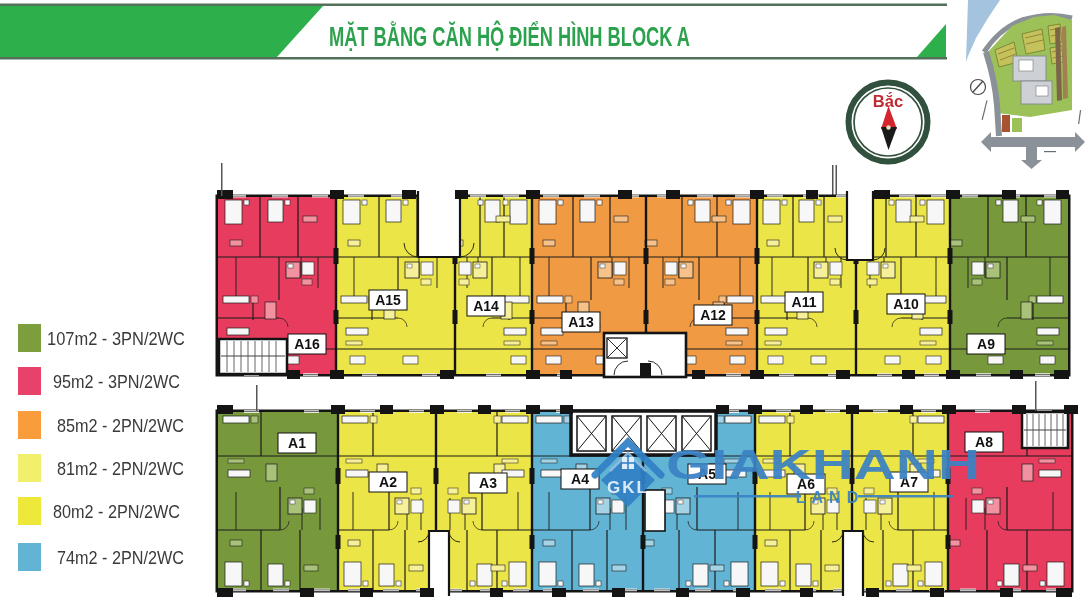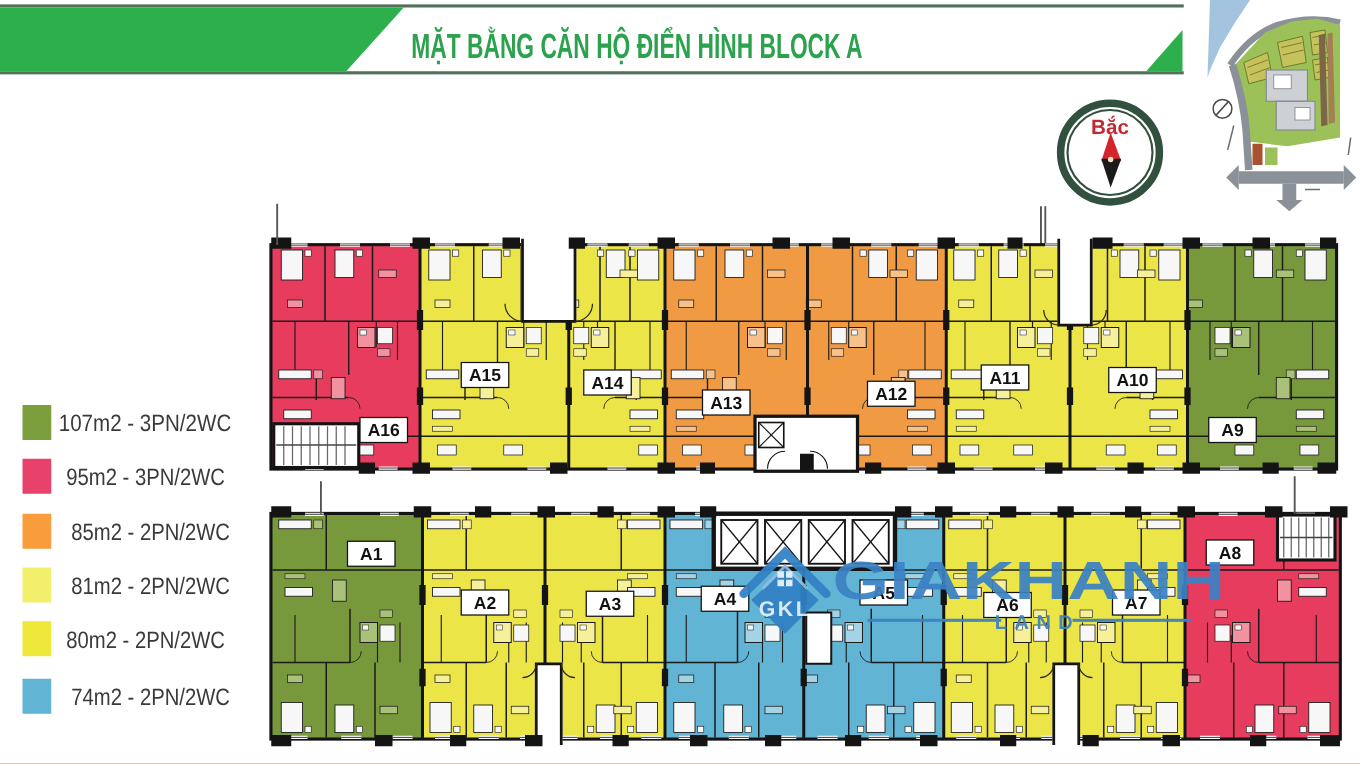--- a/index.html
+++ b/index.html
@@ -1,16 +1,16 @@
 <!DOCTYPE html>
 <html><head>
 <meta charset="utf-8">
 <style>
   html,body{margin:0;padding:0;background:#ffffff;}
-  #page{position:relative;width:1088px;height:611px;background:#c2410c;overflow:hidden;
+  #page{position:relative;width:1088px;height:611px;background:#7dd3fc;overflow:hidden;
         font-family:"Liberation Sans", sans-serif;}
   svg{position:absolute;left:0;top:0;}
 </style>
 </head>
 <body>
 <div id="page">
 <svg width="1088" height="611" viewBox="0 0 1088 611">
 
   <rect x="0" y="0" width="1088" height="611" fill="#ffffff"></rect>
 

